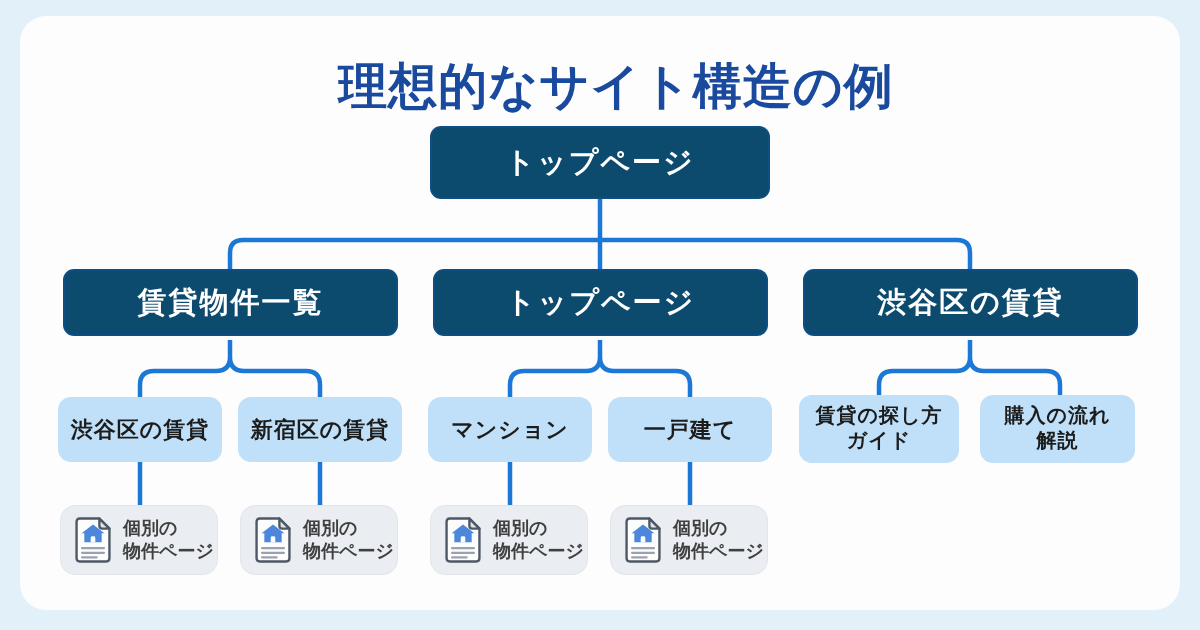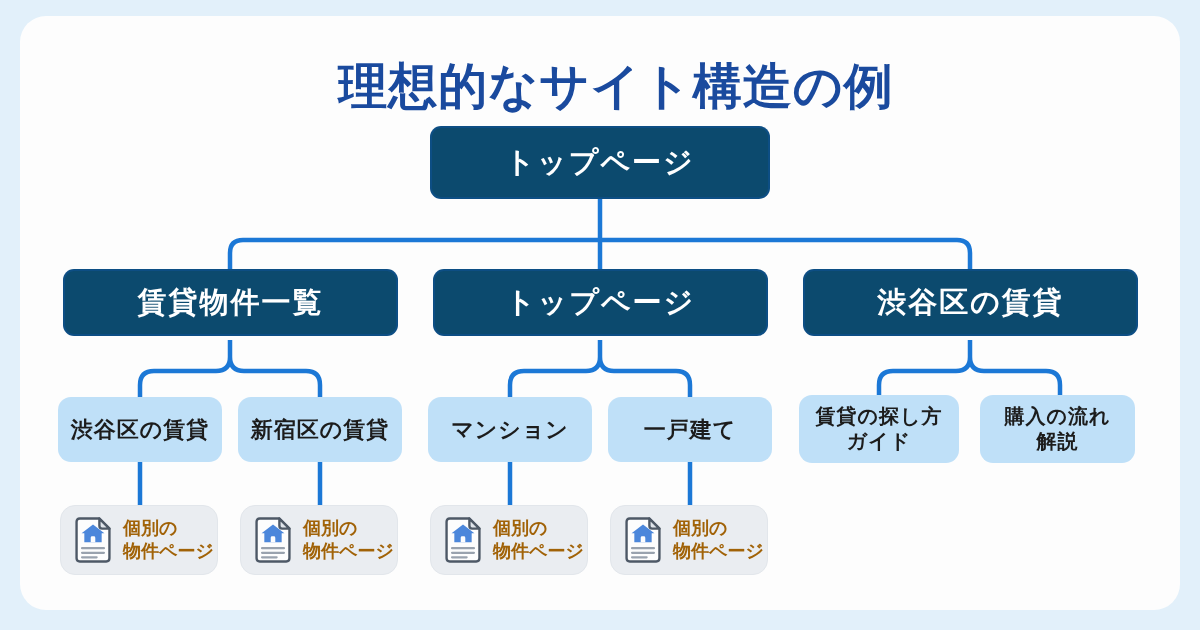--- a/index.html
+++ b/index.html
@@ -30,28 +30,28 @@
     letter-spacing:2px;
   }
   .root{left:430px;top:126px;width:340px;height:73px;}
   .l2{top:269px;width:335px;height:67px;}
   .l3{
     background:#BFE0F8;border-radius:13px;color:#1C1C1C;
     font-weight:bold;font-size:22px;letter-spacing:1px;
     top:397px;width:164px;height:65px;
   }
   .l3.two-line{top:395px;height:68px;font-size:20px;line-height:1.25;flex-direction:column;}
-  .l3.two-line span{display:block;}
+  .l3.two-line span{display:block;font-family:Liberation Mono, monospace;}
   .leaf{
     position:absolute;top:505px;width:158px;height:70px;
     background:#EAEDF1;border:1px solid #E2E6EB;border-radius:15px;
     box-sizing:border-box;display:flex;align-items:center;gap:9px;
     padding-left:11px;
   }
-  .leaf-text{font-size:18px;font-weight:bold;color:#a16207;line-height:1.3;text-align:left;}
+  .leaf-text{font-size:18px;font-weight:bold;color:#404040;line-height:1.3;text-align:left;}
   .leaf-text span{display:block;}
   .doc-icon{flex:0 0 auto;}
 </style>
 </head>
 <body>
 
 <div class="card"></div>
 
 <h1 class="title">理想的なサイト構造の例</h1>
 

